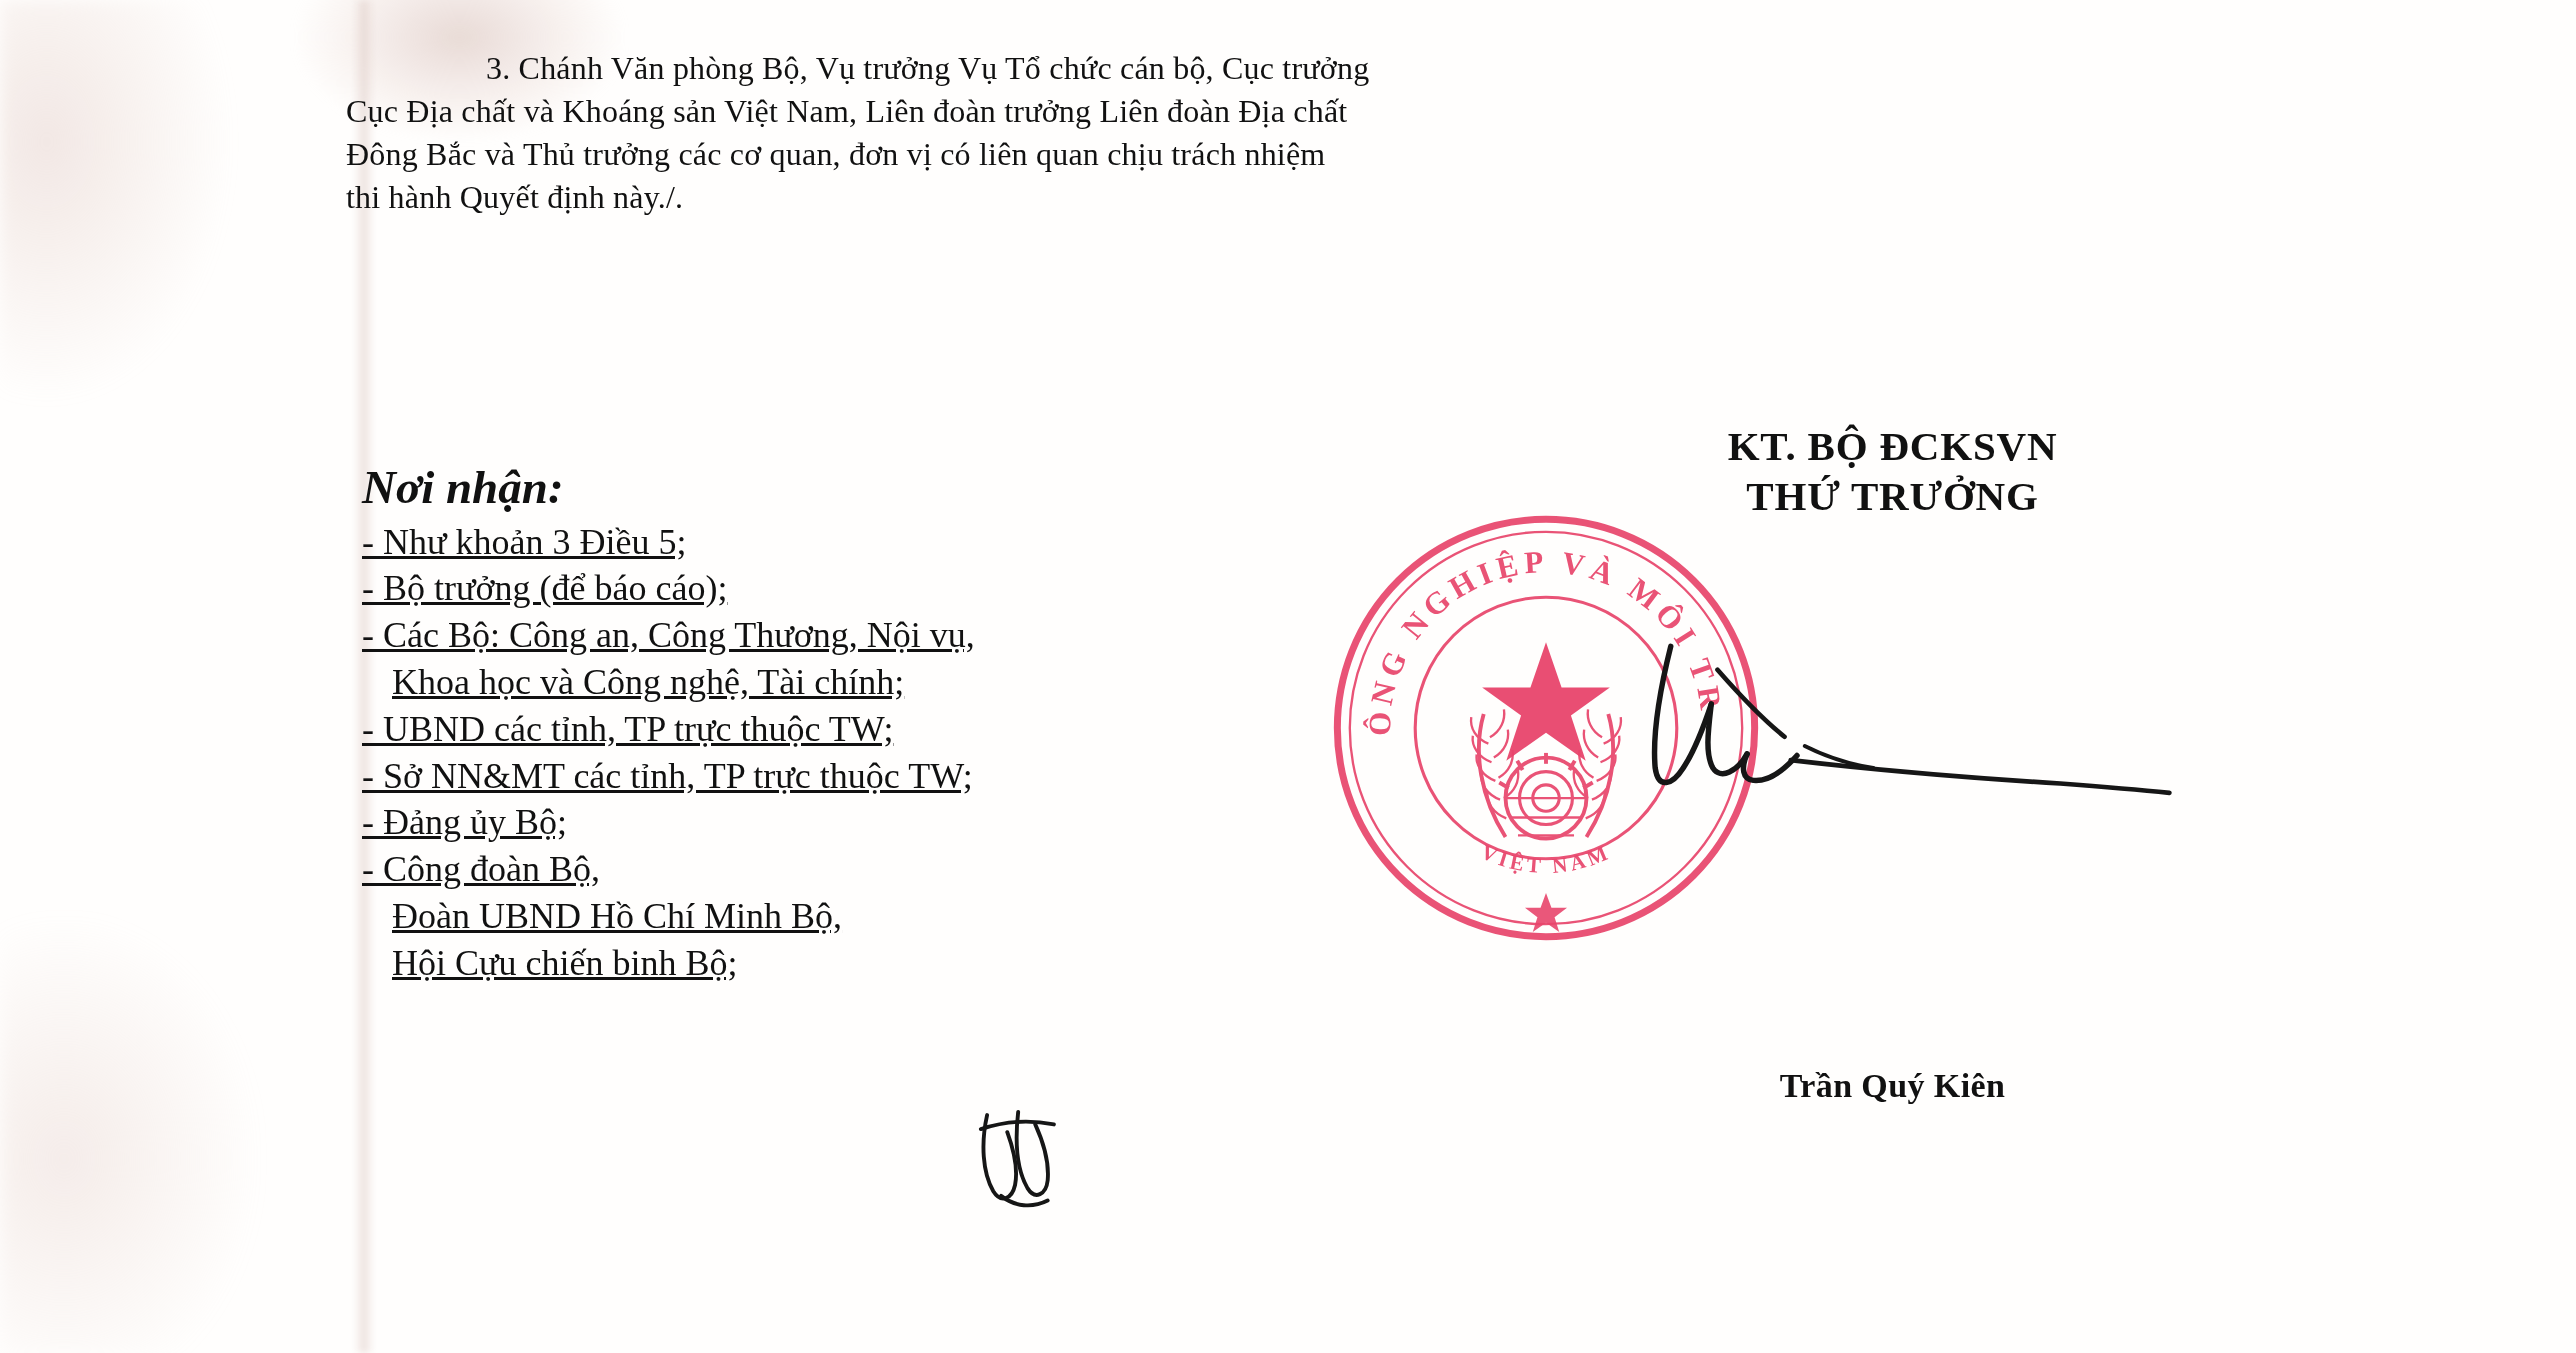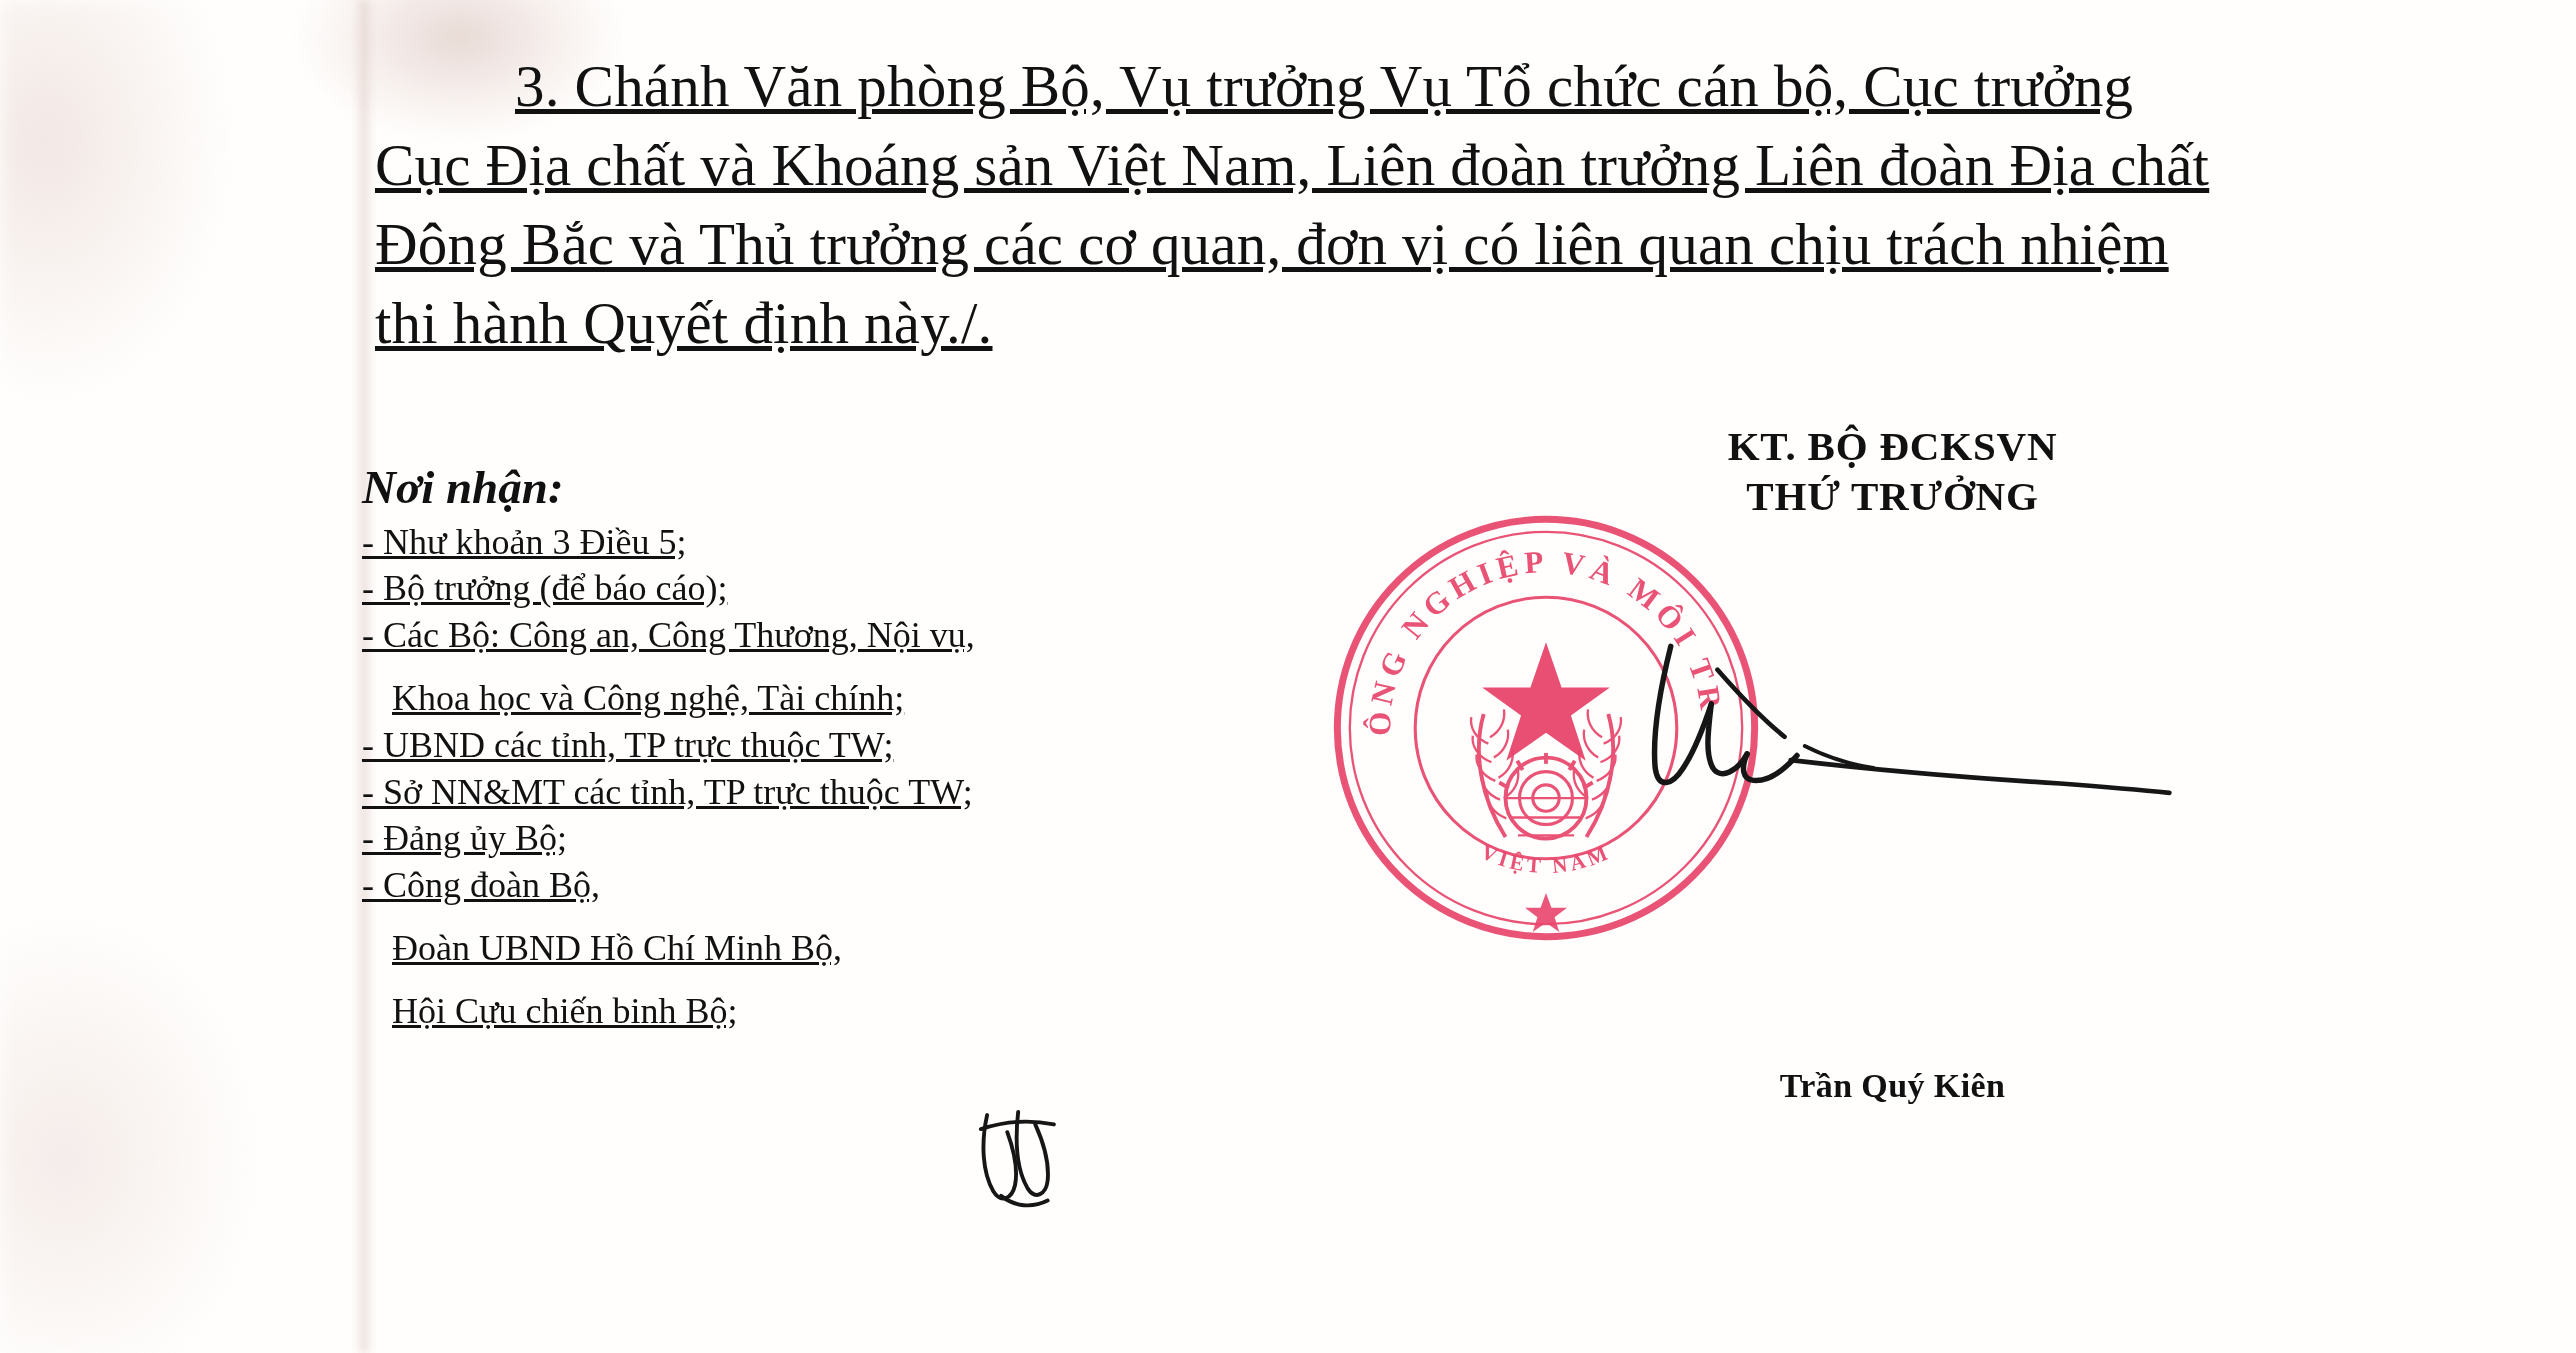--- a/index.html
+++ b/index.html
@@ -55,28 +55,27 @@
     top: 919px;
     width: 257px;
     height: 436px;
     background: radial-gradient(ellipse at 25% 55%, rgba(229,210,204,0.40) 0%, rgba(255,255,255,0) 72%);
     filter: blur(9.3px);
   }
 
   
   .body-paragraph {
     position: absolute;
-    left: 375px;
+    left: 346px;
     top: 47px;
     width: 1924px;
-    font-size: 59px;
+    font-size: 32px;
     line-height: 1.34;
     text-align: justify;
     letter-spacing: 0.2px;
-    text-decoration: underline;
   }
   .body-paragraph .indent-line { text-indent: 140px; }
   .body-paragraph .ln {
     display: block;
     white-space: nowrap;
   }
 
   
   .recipients {
     position: absolute;
@@ -89,21 +88,21 @@
     font-weight: bold;
     font-size: 47px;
     margin-bottom: 4.7px;
   }
   .recipient-item {
     font-size: 36px;
     line-height: 1.30;
     white-space: pre;
     text-decoration: underline;
   }
-  .recipient-item.cont { padding-left: 30px; margin-top: 16px; }
+  .recipient-item.cont { padding-left: 30px; }
 
   
   .signature-block {
     position: absolute;
     left: 1550px;
     top: 421px;
     width: 685px;
     text-align: center;
   }
   .sign-line-1, .sign-line-2 {

